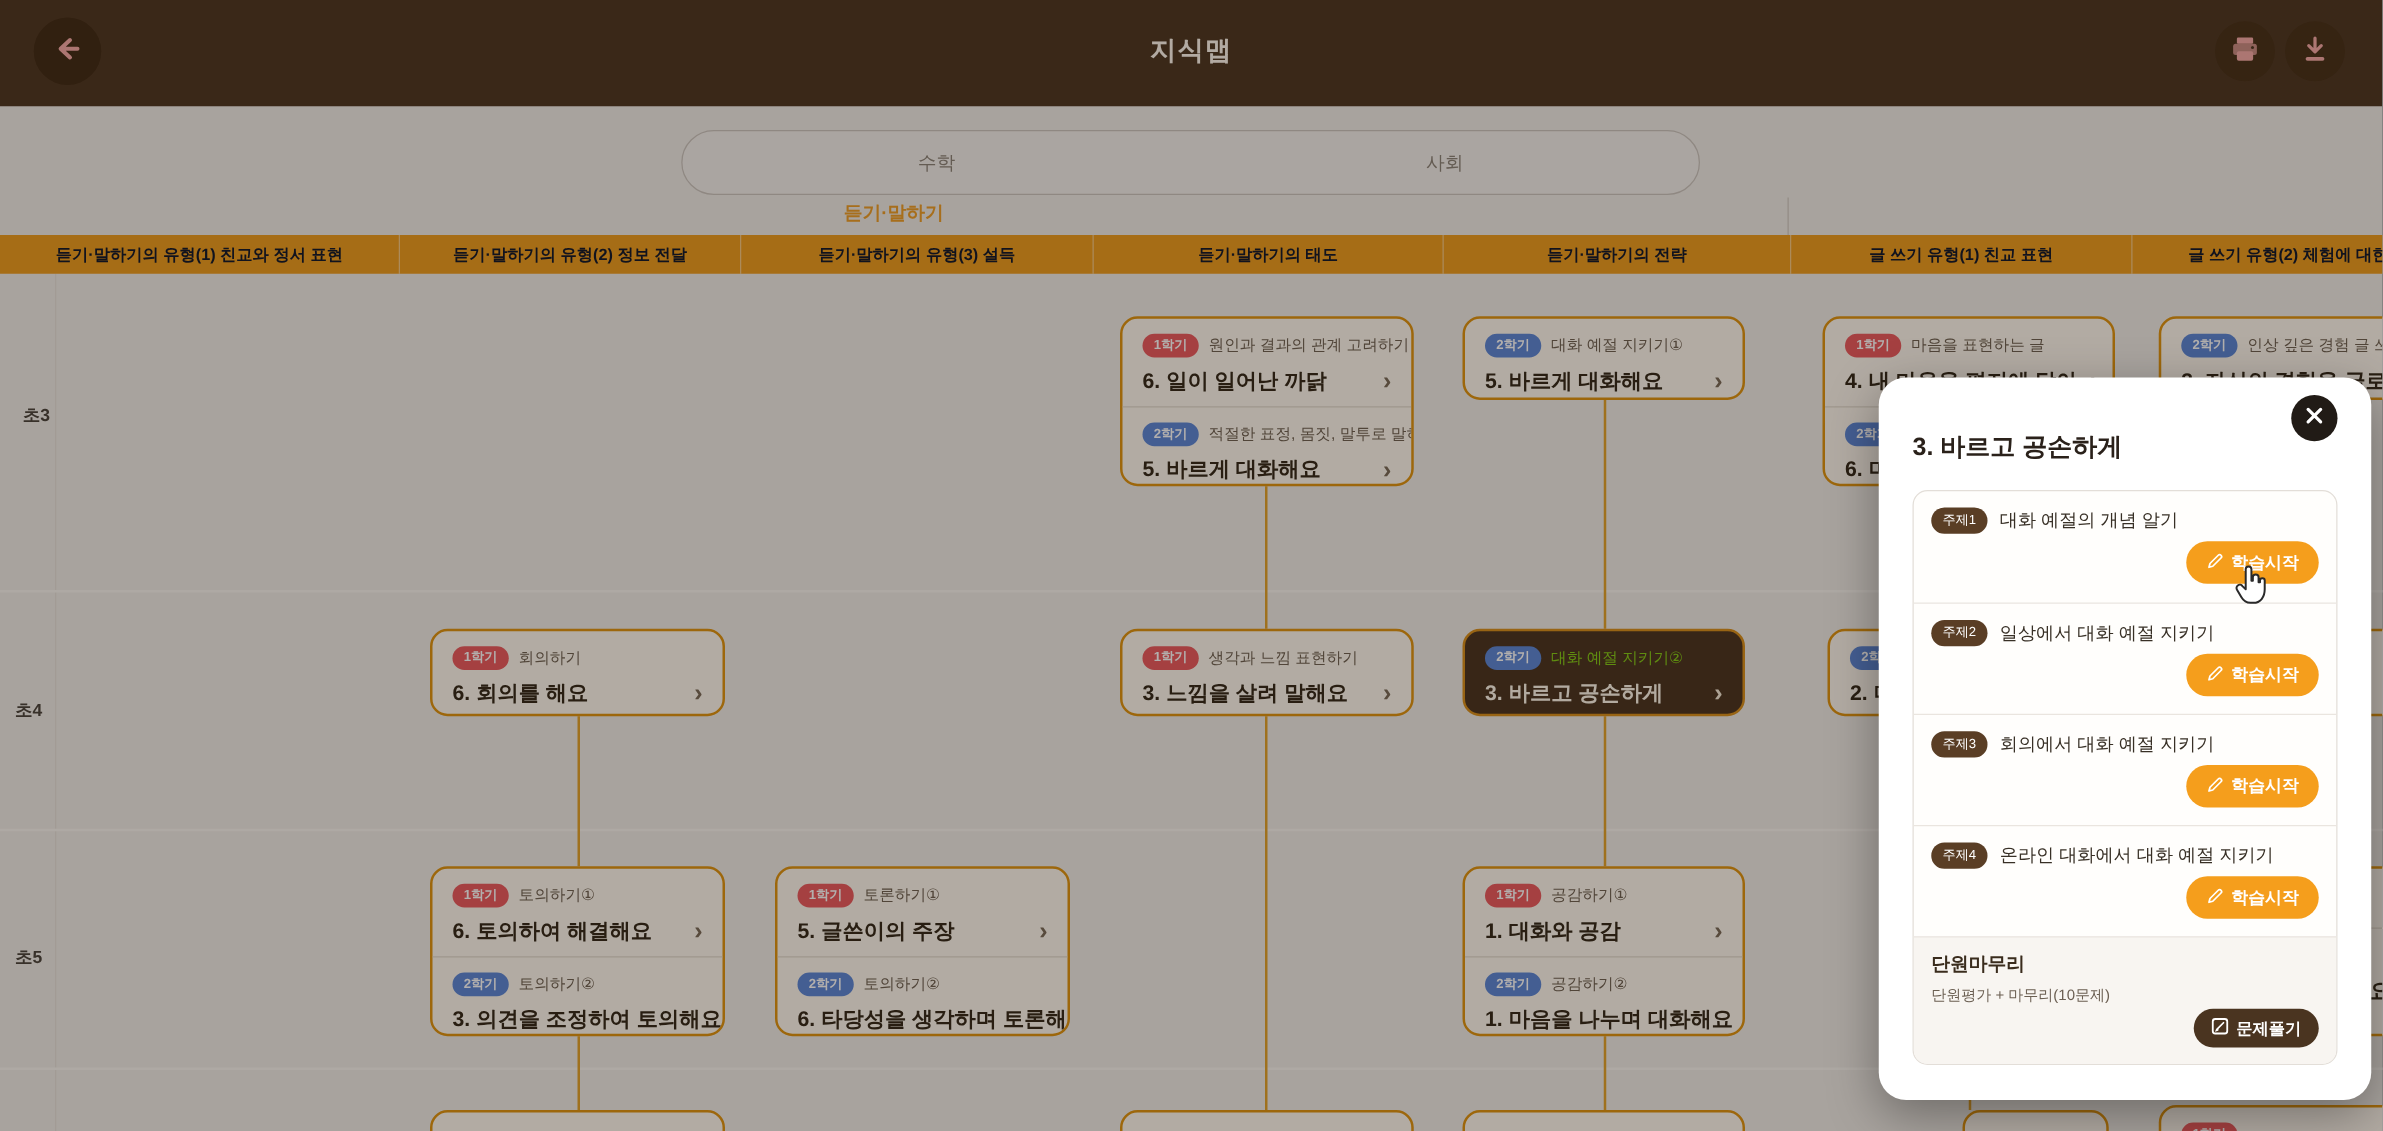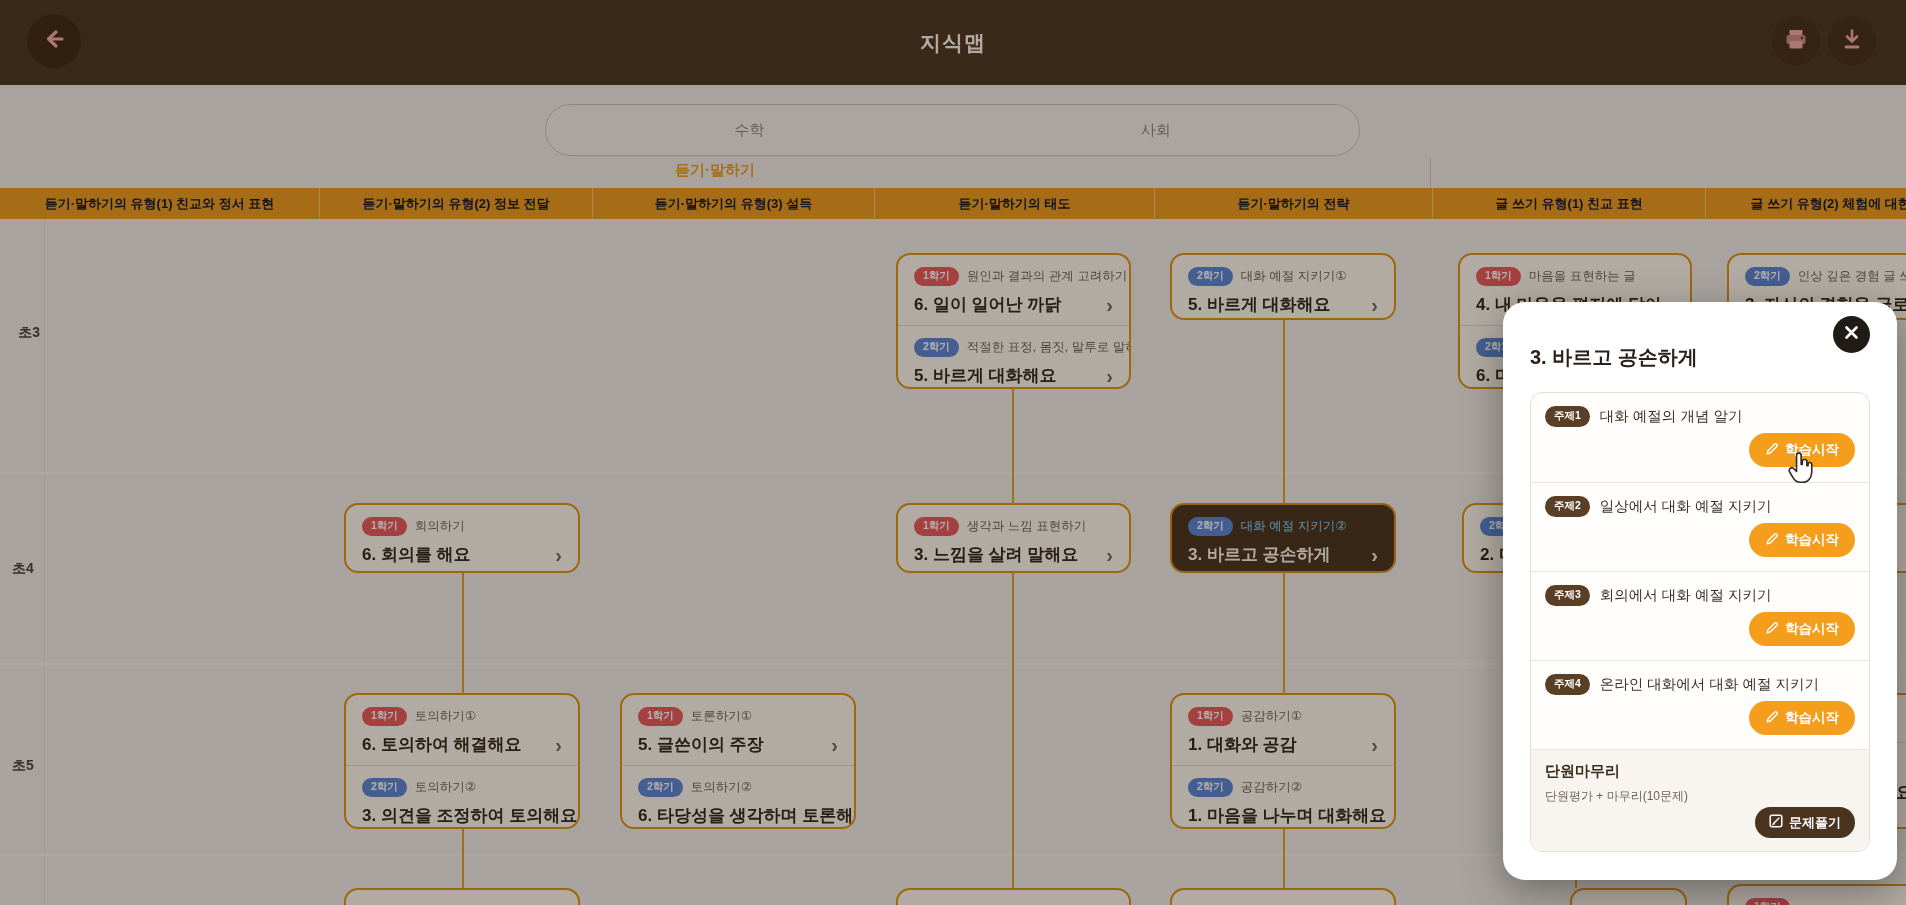--- a/index.html
+++ b/index.html
@@ -1,20 +1,20 @@
 <!DOCTYPE html>
 <html><head>
 <meta charset="utf-8">
 <style>
   html,body{margin:0;padding:0;background:#555;}
   .stage{position:relative;width:1906px;height:905px;overflow:hidden;background:#f0ede9;
          font-family:"Liberation Sans","DejaVu Sans",sans-serif;-webkit-font-smoothing:antialiased;}
 
   
-  .topbar{position:absolute;left:0;top:0;width:1906px;height:85px;background:#4D3722;z-index:5;}
+  .topbar{position:absolute;left:0;top:0;width:1906px;height:85px;background:#4D3722;z-index:5;font-family:Liberation Mono, monospace;}
   .topbar-title{position:absolute;left:0;top:0;width:100%;height:85px;line-height:85px;text-align:center;
                 color:#FFF8EF;font-size:21px;font-weight:bold;letter-spacing:1px;}
   .circle-btn{position:absolute;border-radius:50%;display:flex;align-items:center;justify-content:center;cursor:pointer;}
   .back-btn{left:27px;top:14px;width:54px;height:54px;background:#3F2A15;}
   .print-btn{left:1772px;top:17px;width:48px;height:48px;background:#463019;}
   .down-btn{left:1828px;top:17px;width:48px;height:48px;background:#463019;}
 
   
   .tabbar{position:absolute;left:545px;top:104px;width:815px;height:52px;border:1.5px solid #CBC5BF;
           border-radius:27px;background:#F4F1ED;display:flex;z-index:4;box-sizing:border-box;}
@@ -40,41 +40,41 @@
   .card{position:absolute;background:#FFFAF1;border:2px solid #E0940F;border-radius:14px;z-index:6;
         box-sizing:border-box;cursor:pointer;overflow:hidden;}
   .card.selected{background:#4A3420;border-color:#D9901C;}
   .card-item{padding:11px 16px 9px 16px;}
   .card-item + .card-item{border-top:1px solid #E2DACE;}
   .lblrow{display:flex;align-items:center;gap:8px;min-height:20px;}
   .term-badge{display:inline-block;padding:2px 9px 3px 9px;border-radius:11px;font-size:10.5px;font-weight:bold;color:#FFF;white-space:nowrap;}
   .term-badge.red{background:#EC5A5E;}
   .term-badge.blue{background:#5B86D7;}
   .card-label{font-size:12.5px;color:#6F6152;white-space:nowrap;}
-  .card.selected .card-label{color:#7dd3fc;}
+  .card.selected .card-label{color:#84cc16;}
   .titlerow{display:flex;align-items:center;justify-content:space-between;margin-top:7px;}
   .card-title{font-size:17px;font-weight:bold;color:#332819;white-space:nowrap;}
   .card.selected .card-title{color:#FFF8EC;}
   .chev{font-size:20px;font-weight:bold;color:#7A6A58;line-height:1;margin-left:10px;}
   .card.selected .chev{color:#F5EAD9;}
 
   
   .overlay{position:absolute;left:0;top:0;width:1906px;height:905px;background:rgba(22,13,6,0.33);z-index:50;}
   .modal{position:absolute;left:1503px;top:302px;width:394px;height:578px;background:#FFFFFF;border-radius:22px;
          box-shadow:0 12px 40px rgba(0,0,0,0.35);z-index:100;}
   .modal-close{position:absolute;left:330px;top:14px;width:37px;height:37px;border-radius:50%;background:#211B16;
                display:flex;align-items:center;justify-content:center;cursor:pointer;}
   .modal-title{position:absolute;left:27px;top:42px;font-size:20px;font-weight:bold;color:#2A211A;}
   .topics-box{position:absolute;left:27px;top:90px;width:340px;height:460px;border:1.5px solid #E3DED8;
               border-radius:12px;box-sizing:border-box;overflow:hidden;background:#FFFEFC;}
   .topic-row{position:relative;height:89px;box-sizing:border-box;padding:13px 14px 0 14px;}
   .topic-row + .topic-row{border-top:1px solid #EAE5DF;}
   .topic-head{display:flex;align-items:center;gap:10px;}
   .topic-badge{display:inline-block;padding:3px 9px 4px 9px;border-radius:11px;background:#5A3E25;color:#FFF;
-               font-size:10.5px;font-weight:bold;}
+               font-size:10.5px;font-weight:normal;}
   .topic-text{font-size:14.5px;color:#383026;}
   .btn-start{position:absolute;right:14px;top:40px;height:34px;padding:0 16px;border-radius:17px;background:#F59E1C;
              color:#FFF;font-size:13.5px;font-weight:bold;display:flex;align-items:center;gap:6px;cursor:pointer;}
   .topics-footer{position:relative;height:102px;border-top:1px solid #EAE5DF;background:#F8F5F1;padding:12px 14px 0 14px;box-sizing:border-box;}
   .footer-title{font-size:15px;font-weight:bold;color:#3A2C1D;}
   .footer-desc{font-size:12px;color:#6B5F52;margin-top:7px;}
   .btn-solve{position:absolute;right:14px;bottom:13px;height:31px;padding:0 14px;border-radius:16px;background:#4A3420;
              color:#FFF;font-size:13px;font-weight:bold;display:flex;align-items:center;gap:6px;cursor:pointer;}
   .hand-cursor{position:absolute;left:1786px;top:452px;z-index:120;}
 </style>

